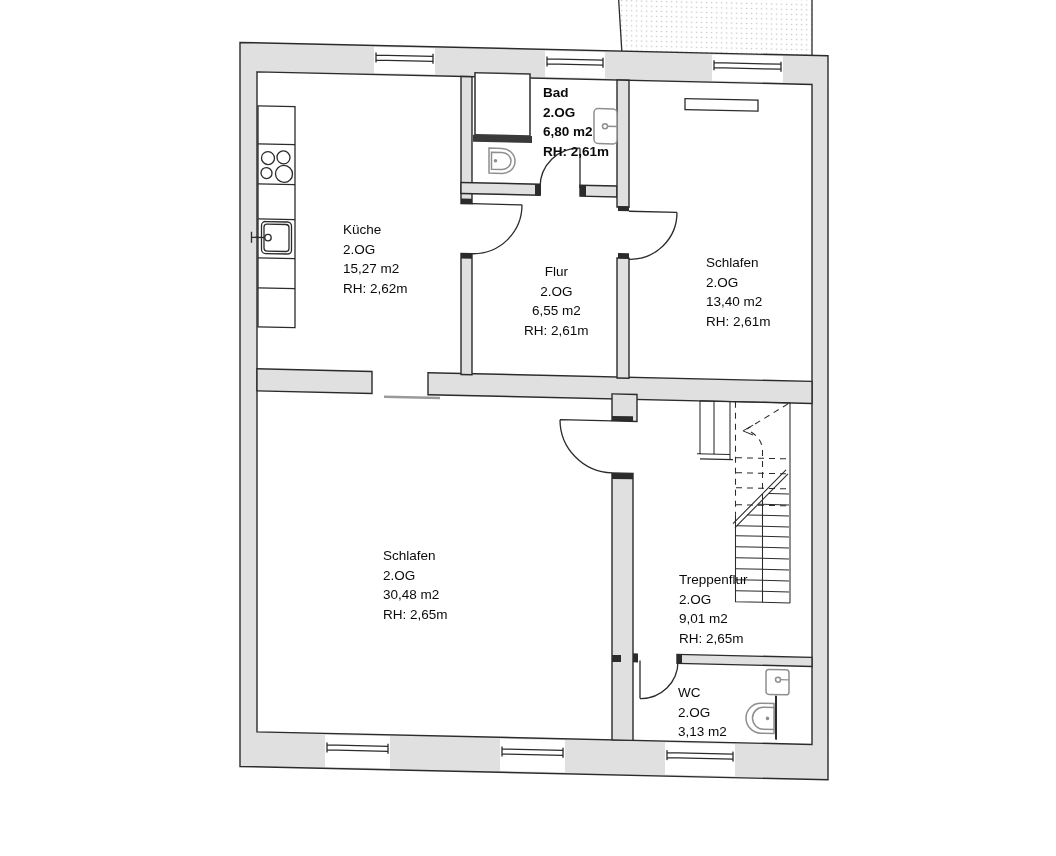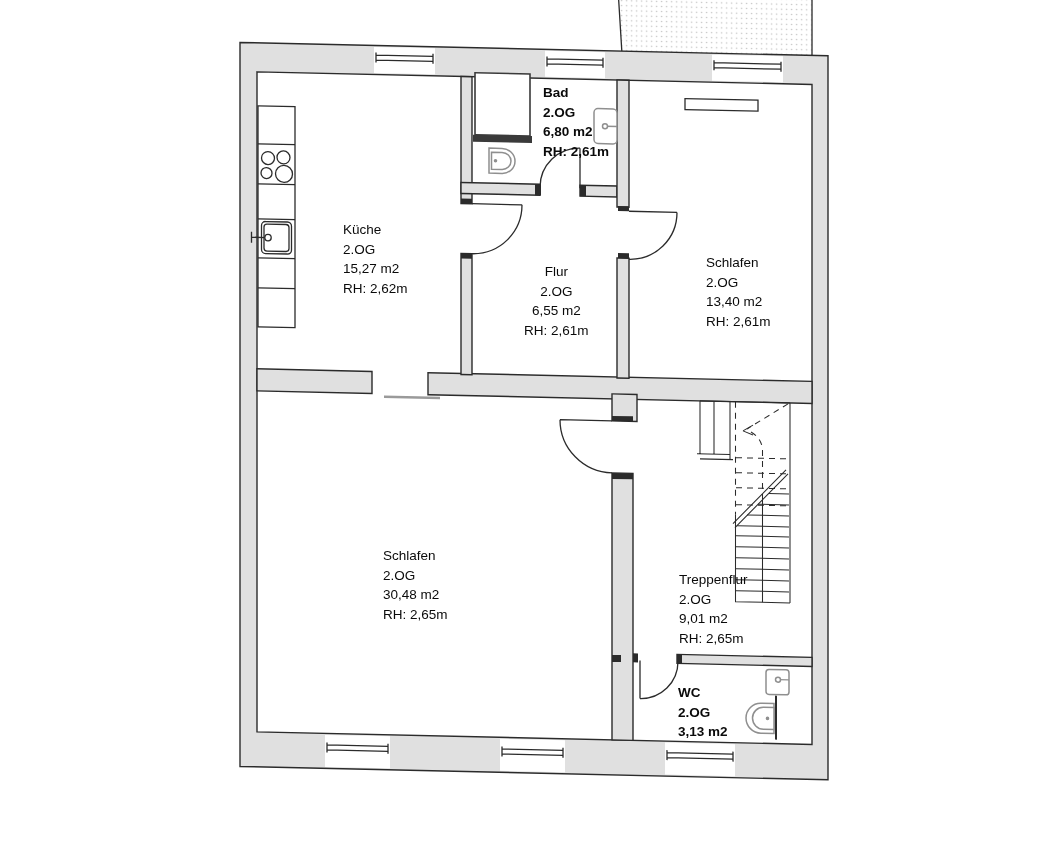--- a/index.html
+++ b/index.html
@@ -230,19 +230,19 @@
     <span>RH: 2,65m</span>
   </div>
 
   <div class="room-label" style="left:636px;top:570px;margin-left:43px;">
     <span>Treppenflur</span>
     <span>2.OG</span>
     <span>9,01 m2</span>
     <span>RH: 2,65m</span>
   </div>
 
-  <div class="room-label" style="left:678px;top:683px;font-weight:bold;">
+  <div class="room-label" style="left:678px;top:683px;">
     <span>WC</span>
     <span>2.OG</span>
     <span>3,13 m2</span>
   </div>
 
 </div>
 
 </body></html>

